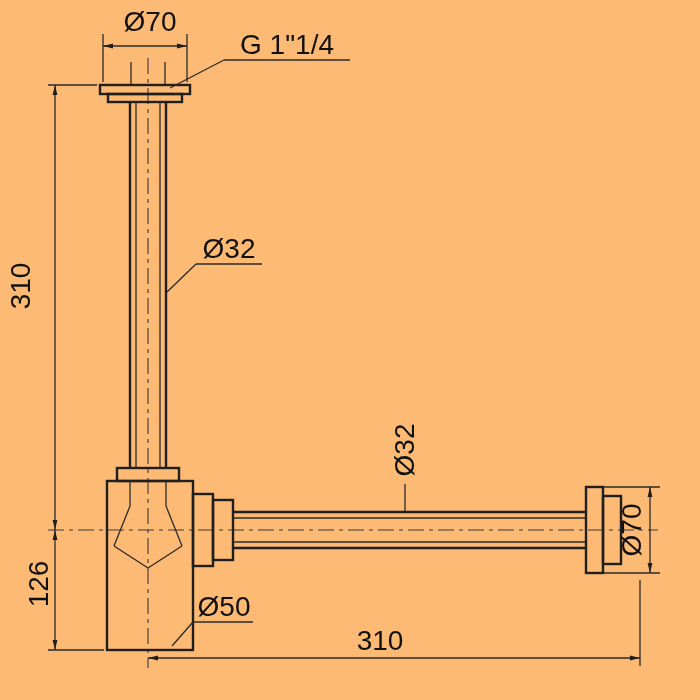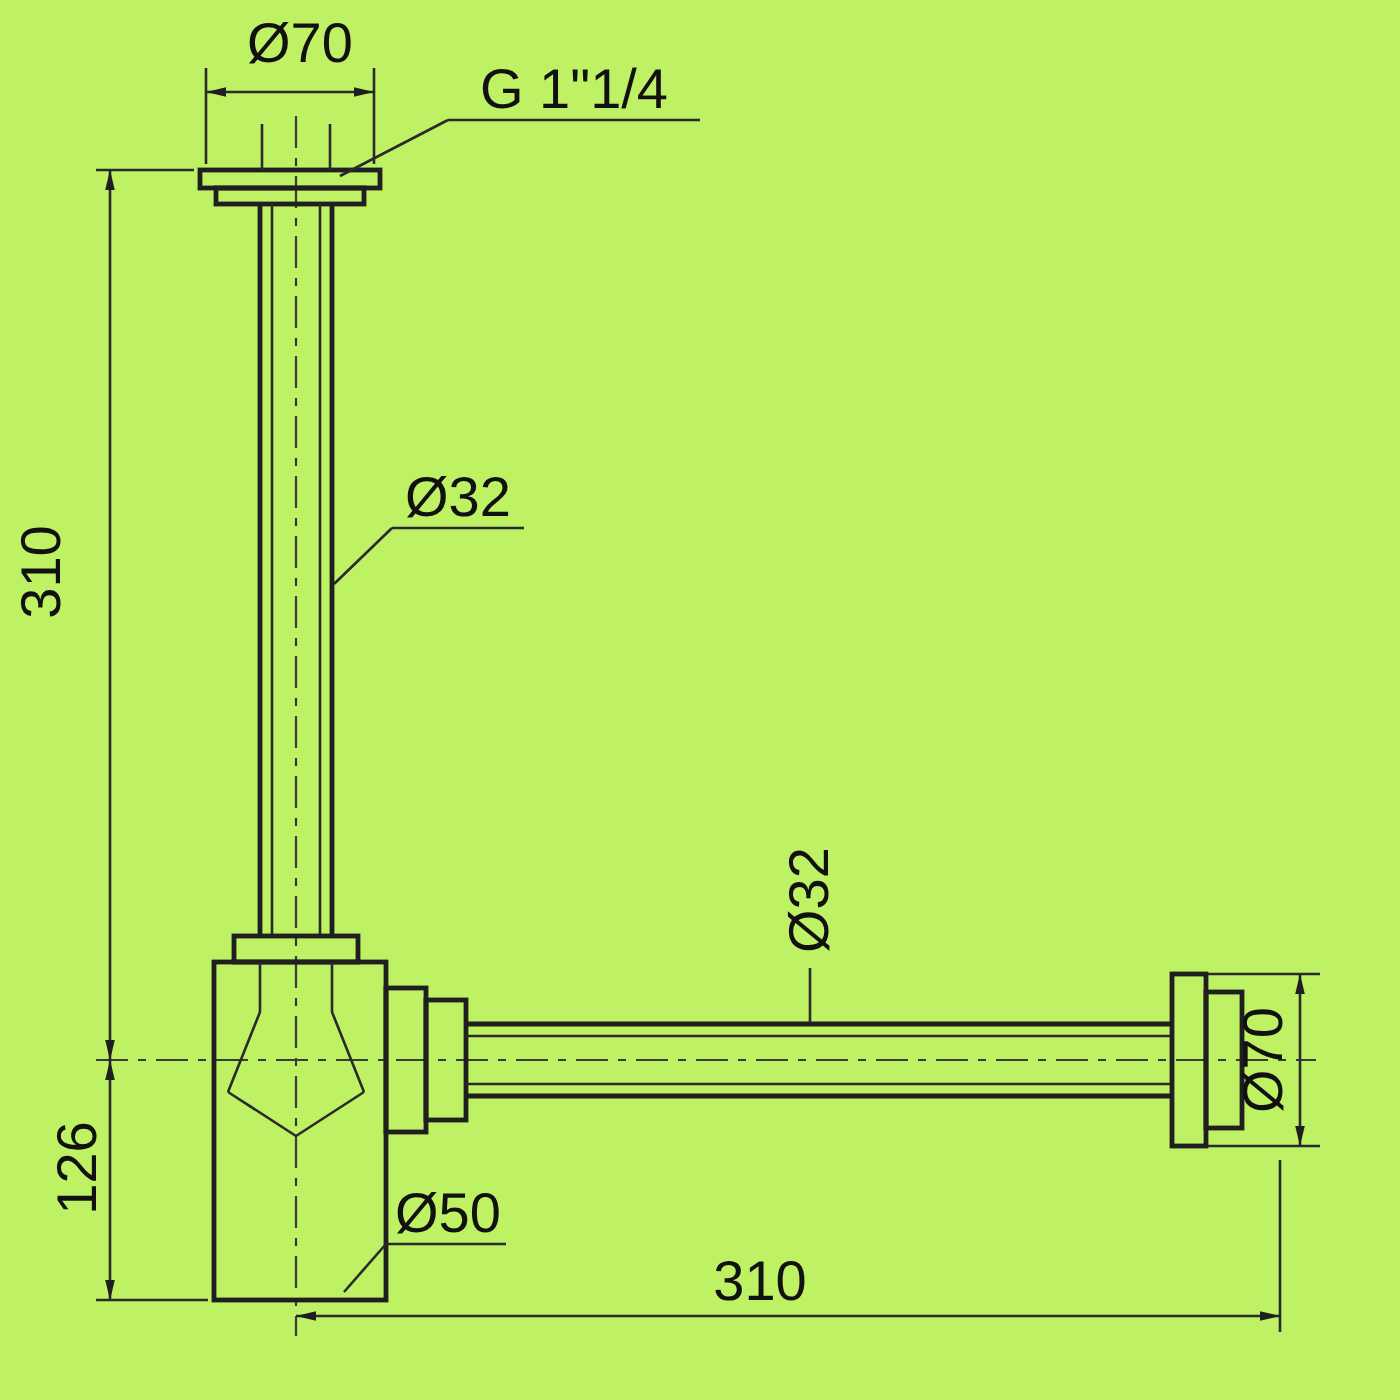--- a/index.html
+++ b/index.html
@@ -4,21 +4,21 @@
 <style>
   html, body {
     margin: 0;
     padding: 0;
     background: #ffffff;
   }
   .page {
     position: relative;
     width: 700px;
     height: 700px;
-    background: #bef264;
+    background: #fdba74;
     overflow: hidden;
   }
   svg { display: block; }
   .obj {
     stroke: #1f1f1f;
     stroke-width: 2.4;
     fill: none;
     stroke-linecap: butt;
   }
   .obj-thin {

